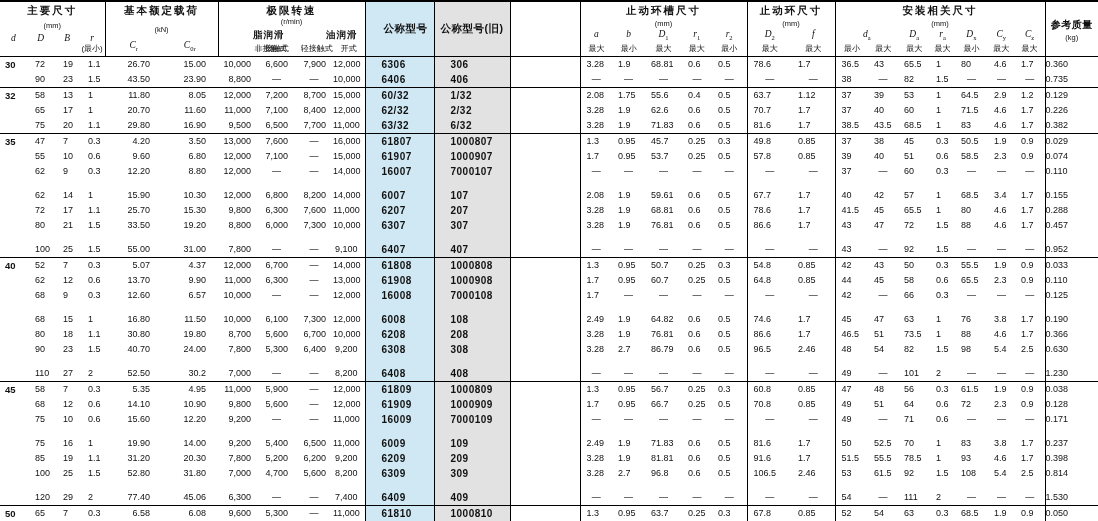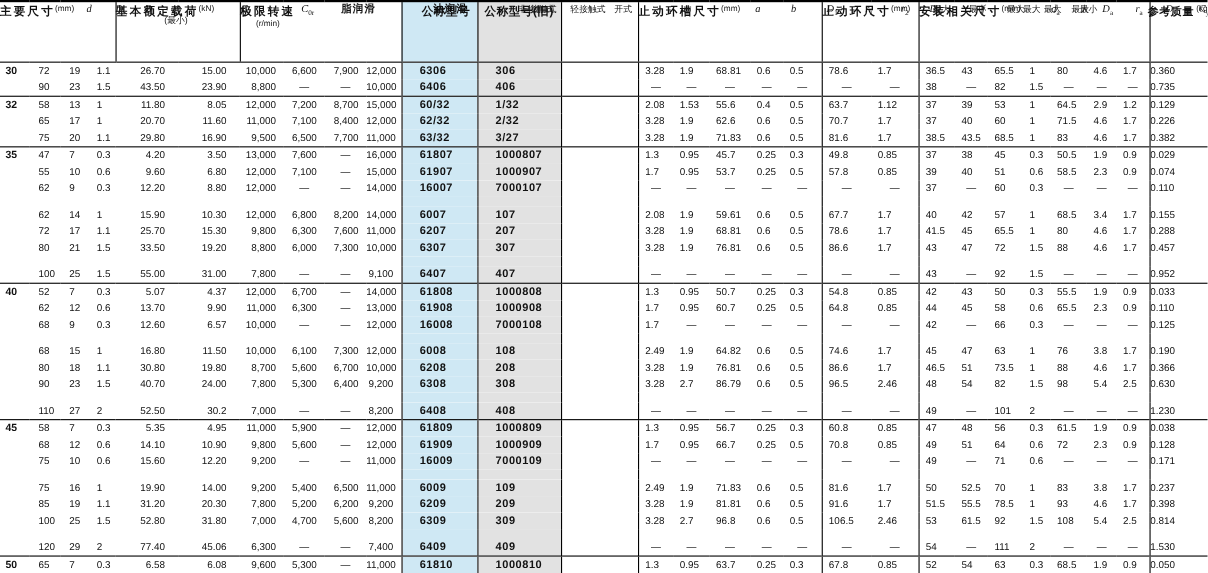--- a/index.html
+++ b/index.html
@@ -2,21 +2,21 @@
 <html style="--model-bg: #cfe8f4; --modelold-bg: #e2e2e2;"><head>
 <meta charset="utf-8">
 <style>
   * { margin:0; padding:0; box-sizing:border-box; }
   html,body { background:#ffffff; }
   body { font-family:"Liberation Sans", sans-serif; color:#111; width:1098px; }
   .tblwrap { width:1098px; height:521px; overflow:hidden; background:#fff; }
   table { border-collapse:collapse; table-layout:fixed; width:1098px;
           border-top:2px solid #000; border-bottom:3px solid #000; }
   thead th { height:55px; padding:0; vertical-align:top; font-weight:normal; border-bottom:1.2px solid #000; }
-  .hwrap { display:flex; flex-direction:row; justify-content:space-between; height:53px; padding:2px 0 1px 0; }
+  .hwrap { display:flex; flex-direction:column; justify-content:space-between; height:53px; padding:2px 0 1px 0; }
   .hwrap.center { justify-content:center; gap:2px; }
   .htitle { font-size:10.5px; font-weight:bold; letter-spacing:2px; text-align:center; white-space:nowrap; }
   .htitle.tight { letter-spacing:0.5px; }
   .hunit { font-size:7.5px; text-align:center; line-height:7px; }
   .hrow { display:flex; }
   .hcell { font-size:8px; text-align:center; white-space:nowrap; line-height:10px; }
   .hcell .sym { font-family:"Liberation Serif", serif; font-style:italic; font-size:9.5px; }
   .hcell sub { font-size:6.5px; font-family:"Liberation Serif", serif; }
   .greaseoil { font-size:9.5px; font-weight:bold; letter-spacing:1px; }
   .bl { border-left:1px solid #000; }
@@ -256,21 +256,21 @@
           <td class="rgt">11.80</td>
           <td class="rgt">8.05</td>
           <td class="rgts">12,000</td>
           <td class="rgts">7,200</td>
           <td class="rgts">8,700</td>
           <td class="rgts">15,000</td>
           <td class="c-model bg-model bl">60/32</td>
           <td class="c-model bg-modelold bl">1/32</td>
           <td class="bl"></td>
           <td class="lfts bl">2.08</td>
-          <td class="lfts">1.53</td>
+          <td class="lfts">1.75</td>
           <td class="lfts">55.6</td>
           <td class="lfts">0.4</td>
           <td class="lfts">0.5</td>
           <td class="lfts bl">63.7</td>
           <td class="lfts">1.12</td>
           <td class="lfts bl">37</td>
           <td class="lfts">39</td>
           <td class="lfts">53</td>
           <td class="lfts">1</td>
           <td class="lfts">64.5</td>
@@ -313,21 +313,21 @@
           <td class="lft">75</td>
           <td class="lft">20</td>
           <td class="lft">1.1</td>
           <td class="rgt">29.80</td>
           <td class="rgt">16.90</td>
           <td class="rgts">9,500</td>
           <td class="rgts">6,500</td>
           <td class="rgts">7,700</td>
           <td class="rgts">11,000</td>
           <td class="c-model bg-model bl">63/32</td>
-          <td class="c-model bg-modelold bl">3/27</td>
+          <td class="c-model bg-modelold bl">6/32</td>
           <td class="bl"></td>
           <td class="lfts bl">3.28</td>
           <td class="lfts">1.9</td>
           <td class="lfts">71.83</td>
           <td class="lfts">0.6</td>
           <td class="lfts">0.5</td>
           <td class="lfts bl">81.6</td>
           <td class="lfts">1.7</td>
           <td class="lfts bl">38.5</td>
           <td class="lfts">43.5</td>

